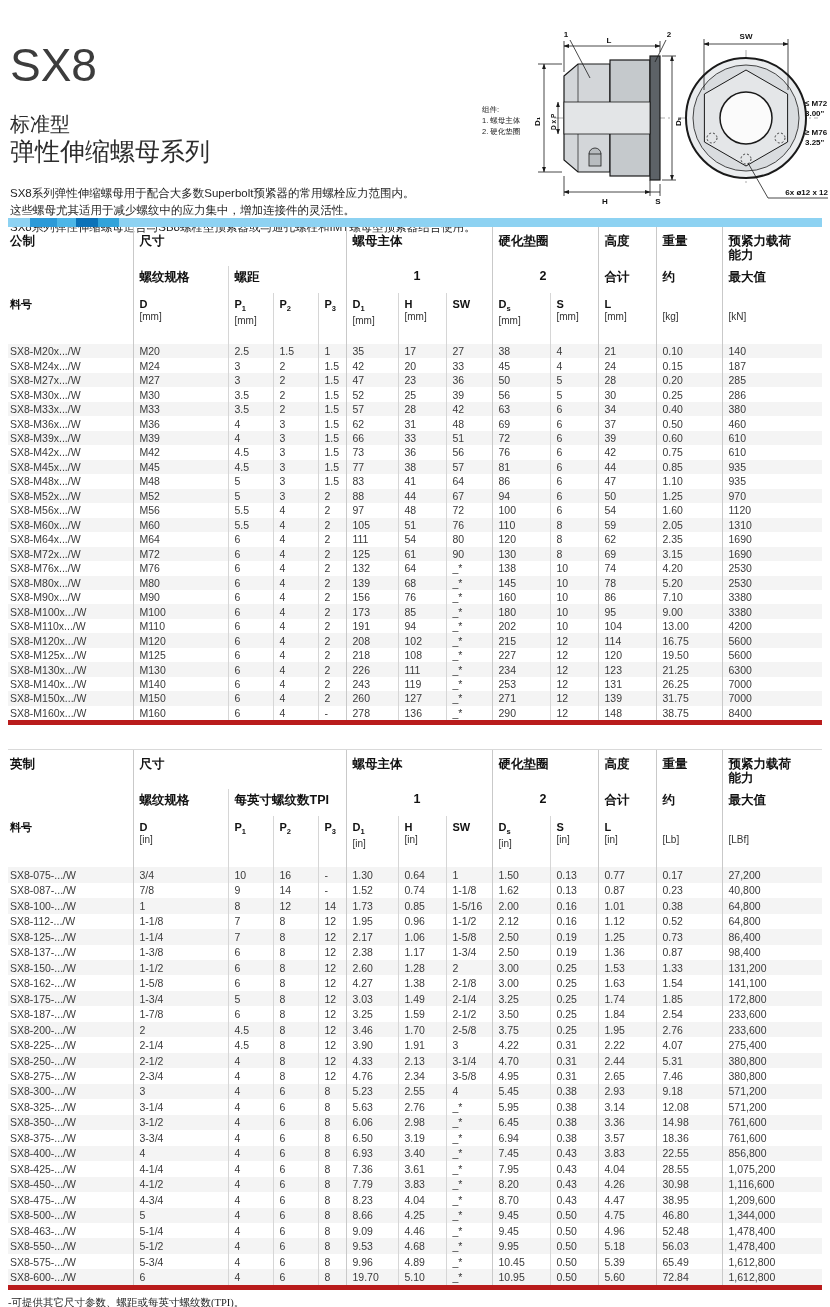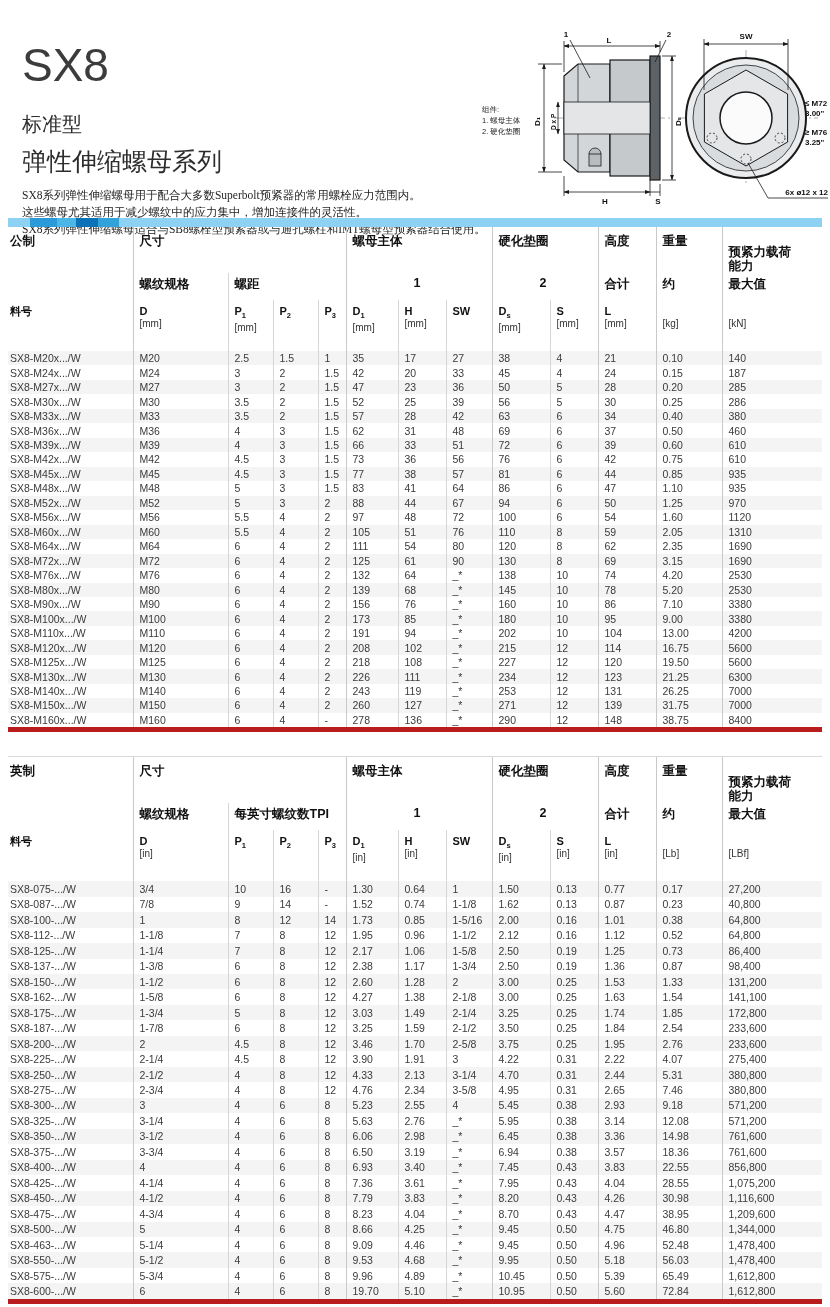--- a/index.html
+++ b/index.html
@@ -1,23 +1,23 @@
 <!DOCTYPE html>
 <html><head>
 <meta charset="utf-8">
 <style>
   html,body{margin:0;padding:0;background:#fff;}
   .page{position:relative;width:830px;height:1307px;background:#fff;overflow:hidden;
         font-family:"Liberation Sans","DejaVu Sans",sans-serif;color:#333;}
   
-  .masthead{position:absolute;left:22px;top:40px;width:470px;}
+  .masthead{position:absolute;left:10px;top:40px;width:470px;}
   .title{font-size:46px;line-height:50px;color:#3c3c3c;}
   .sub1{font-size:20px;line-height:24px;margin-top:22px;color:#2d2d2d;}
-  .sub2{font-size:25px;line-height:29px;margin-top:11px;color:#2d2d2d;}
-  .desc{margin-top:11px;font-family:Liberation Serif, serif;
+  .sub2{font-size:25px;line-height:29px;margin-top:1px;color:#2d2d2d;}
+  .desc{margin-top:19px;font-family:Liberation Sans, sans-serif;
         font-size:11.5px;line-height:17px;color:#1f1f1f;white-space:nowrap;}
   
   .diagram{position:absolute;left:478px;top:26px;width:352px;height:188px;}
   .diagram svg{display:block;}
   
   .bar{position:absolute;left:8px;top:218px;width:814px;height:9px;display:flex;}
   .bar span{height:100%;display:block;}
   .s0{width:22px}.s1{width:27px}.s2{width:19px}.s3{width:22px}.s4{width:21px}.s5{flex:1}
   
   .tables{position:absolute;left:8px;top:227px;width:814px;}
@@ -26,21 +26,21 @@
   col.w5{width:52px}col.w6{width:48px}col.w7{width:46px}col.w8{width:58px}col.w9{width:48px}
   col.w10{width:58px}col.w11{width:66px}col.w12{width:100px}
   th{font-weight:bold;color:#111;text-align:left;vertical-align:top;padding:0 4px 0 6px;}
   tr.h1 th{font-size:12.5px;height:32px;padding-top:7px;line-height:14px;}
   tr.h2 th{font-size:12.5px;height:24px;padding-top:3px;}
   tr.h3 th{font-size:11px;height:46px;padding-top:5px;}
   tr.h3 .lbl{line-height:13px;min-height:13px;}
   tr.h3 .unitx{font-weight:normal;font-size:10px;color:#333;line-height:12px;min-height:12px;}
   tr.h3 sub{font-size:7.5px;}
   th.c0,td.c0{padding-left:2px;}
-  .wrap{max-width:66px;margin-top:11px;}
+  .wrap{max-width:66px;}
   .ctr{text-align:center;padding-left:0;}
   td{font-size:10.5px;color:#3a3a3a;line-height:12.1px;padding:1.2px 2px 1.2px 6px;
      white-space:nowrap;overflow:hidden;}
   .imperial td{padding-top:1.7px;padding-bottom:1.7px;}
   tbody tr:nth-child(odd){background:#f4f4f4;}
   .gb{border-left:1px solid #c9c9c9;}
   .sb{border-left:1px solid #d6d6d6;}
   .sep{height:24px;border-bottom:1px solid #d9d9d9;margin-bottom:0;}
   
   .footnotes{margin-top:6px;font-family:"Liberation Serif","DejaVu Serif",serif;

